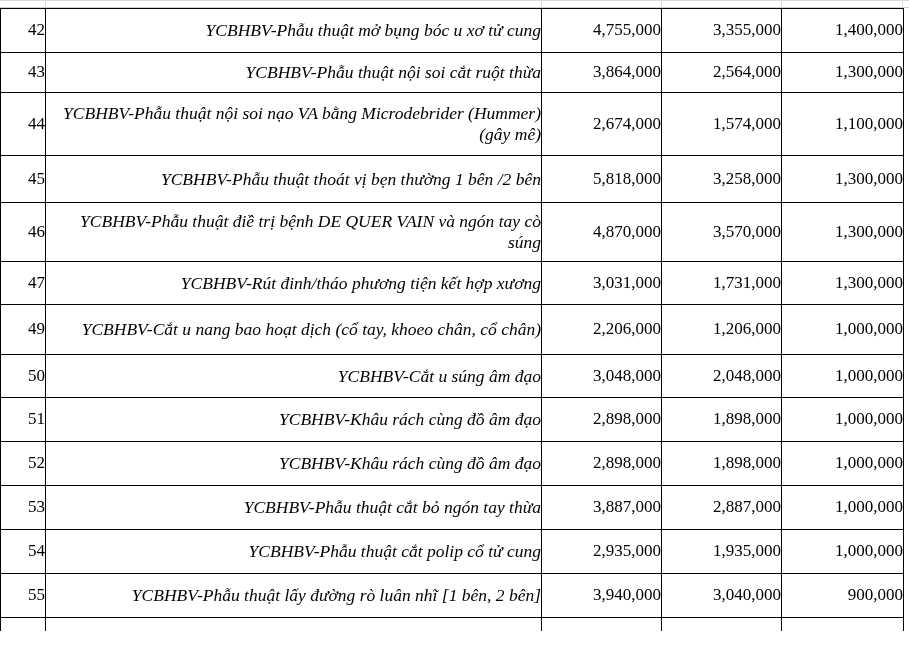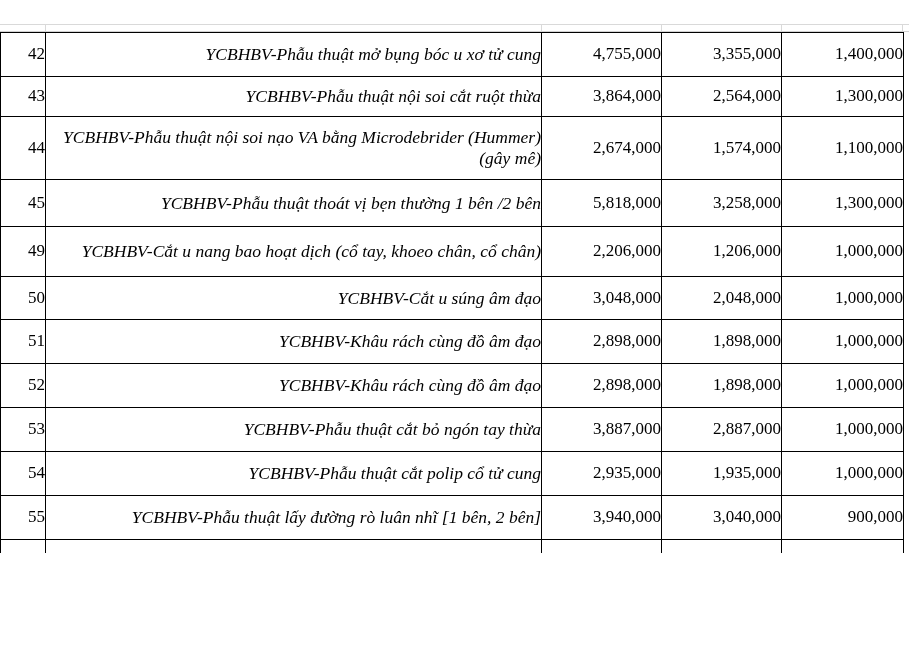--- a/index.html
+++ b/index.html
@@ -13,21 +13,20 @@
     overflow: hidden;
     font-family: "Liberation Serif", "DejaVu Serif", serif;
     color: #000000;
   }
 
   #page {
     position: relative;
     width: 909px;
     height: 506px;
     background: #ffffff;
-    margin-top: 24px;
   }
 
   
   .top-sliver {
     position: absolute;
     left: 0;
     top: 0;
     width: 909px;
     height: 8px;
     background: #ffffff;
@@ -133,20 +132,34 @@
           <td class="num">1,574,000</td>
           <td class="num">1,100,000</td>
         </tr>
         <tr style="height: 47px;">
           <td class="idx">45</td>
           <td class="name">YCBHBV-Phẫu thuật thoát vị bẹn thường 1 bên /2 bên</td>
           <td class="num">5,818,000</td>
           <td class="num">3,258,000</td>
           <td class="num">1,300,000</td>
         </tr>
+        <tr style="height: 59px;">
+          <td class="idx">46</td>
+          <td class="name">YCBHBV-Phẫu thuật điề trị bệnh DE QUER VAIN và ngón tay cò súng</td>
+          <td class="num">4,870,000</td>
+          <td class="num">3,570,000</td>
+          <td class="num">1,300,000</td>
+        </tr>
+        <tr style="height: 43px;">
+          <td class="idx">47</td>
+          <td class="name">YCBHBV-Rút đinh/tháo phương tiện kết hợp xương</td>
+          <td class="num">3,031,000</td>
+          <td class="num">1,731,000</td>
+          <td class="num">1,300,000</td>
+        </tr>
         <tr style="height: 50px;">
           <td class="idx">49</td>
           <td class="name">YCBHBV-Cắt u nang bao hoạt dịch (cổ tay, khoeo chân, cổ chân)</td>
           <td class="num">2,206,000</td>
           <td class="num">1,206,000</td>
           <td class="num">1,000,000</td>
         </tr>
         <tr style="height: 43px;">
           <td class="idx">50</td>
           <td class="name">YCBHBV-Cắt u súng âm đạo</td>

